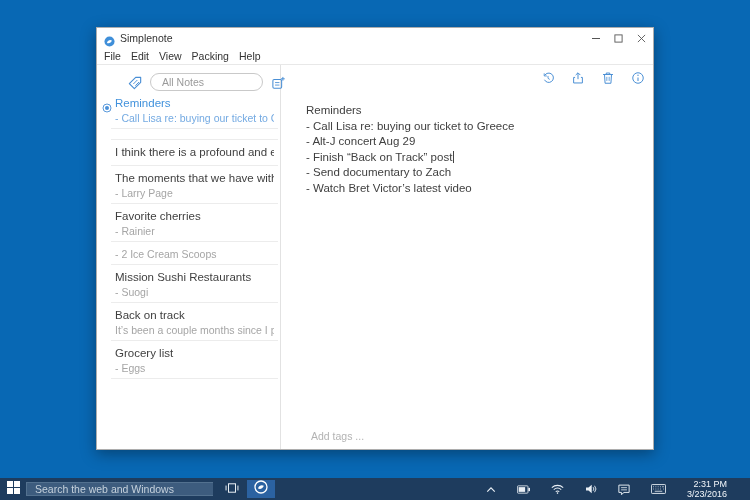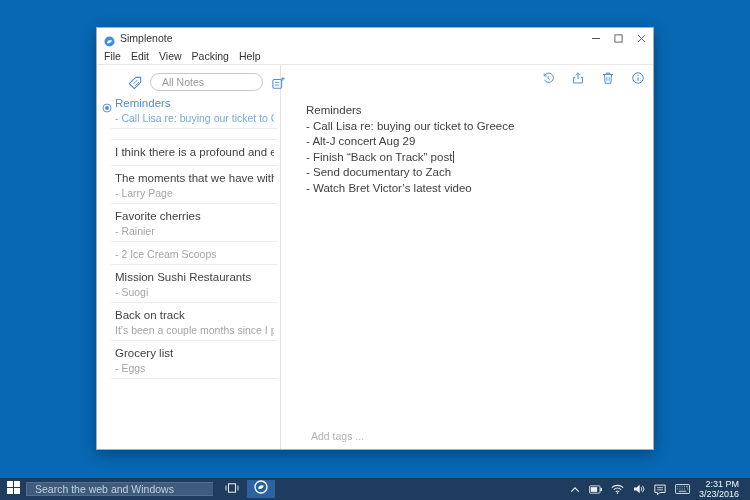--- a/index.html
+++ b/index.html
@@ -68,21 +68,21 @@
     background:#1e3c5e; display:flex; align-items:center; }
   .start-btn { width:26px; display:flex; align-items:center; justify-content:center; }
   .tb-search { width:187px; background:#3d5c7e; border:1px solid #53718f; border-right:none;
     color:#ccd7e1; font-size:10.5px; padding-left:8px; outline:none;
     font-family:"Liberation Sans", sans-serif; }
   .tb-search::placeholder { color:#c5d1dc; }
   .task-view { width:30px; margin-left:4px; display:flex; align-items:center;
     justify-content:center; color:#eef3f8; }
   .app-tile { width:28px; background:#2b62a1; display:flex; align-items:center; justify-content:center; }
   .tb-spacer { flex:1; }
-  .tray { display:flex; align-items:center; color:#e9eff5; }
+  .tray { display:flex; align-items:center; color:#e9eff5;gap:12px; }
   .tray-ico { display:flex; align-items:center; justify-content:center; margin-right:9px; }
   .clock { text-align:right; font-size:9px; line-height:10px; color:#f2f6fa; margin-right:6px; }
   .show-desktop { width:5px; border-left:1px solid #4a6480; }
 </style>
 </head>
 <body>
 
 <div class="desktop">
 
   <div class="window">

